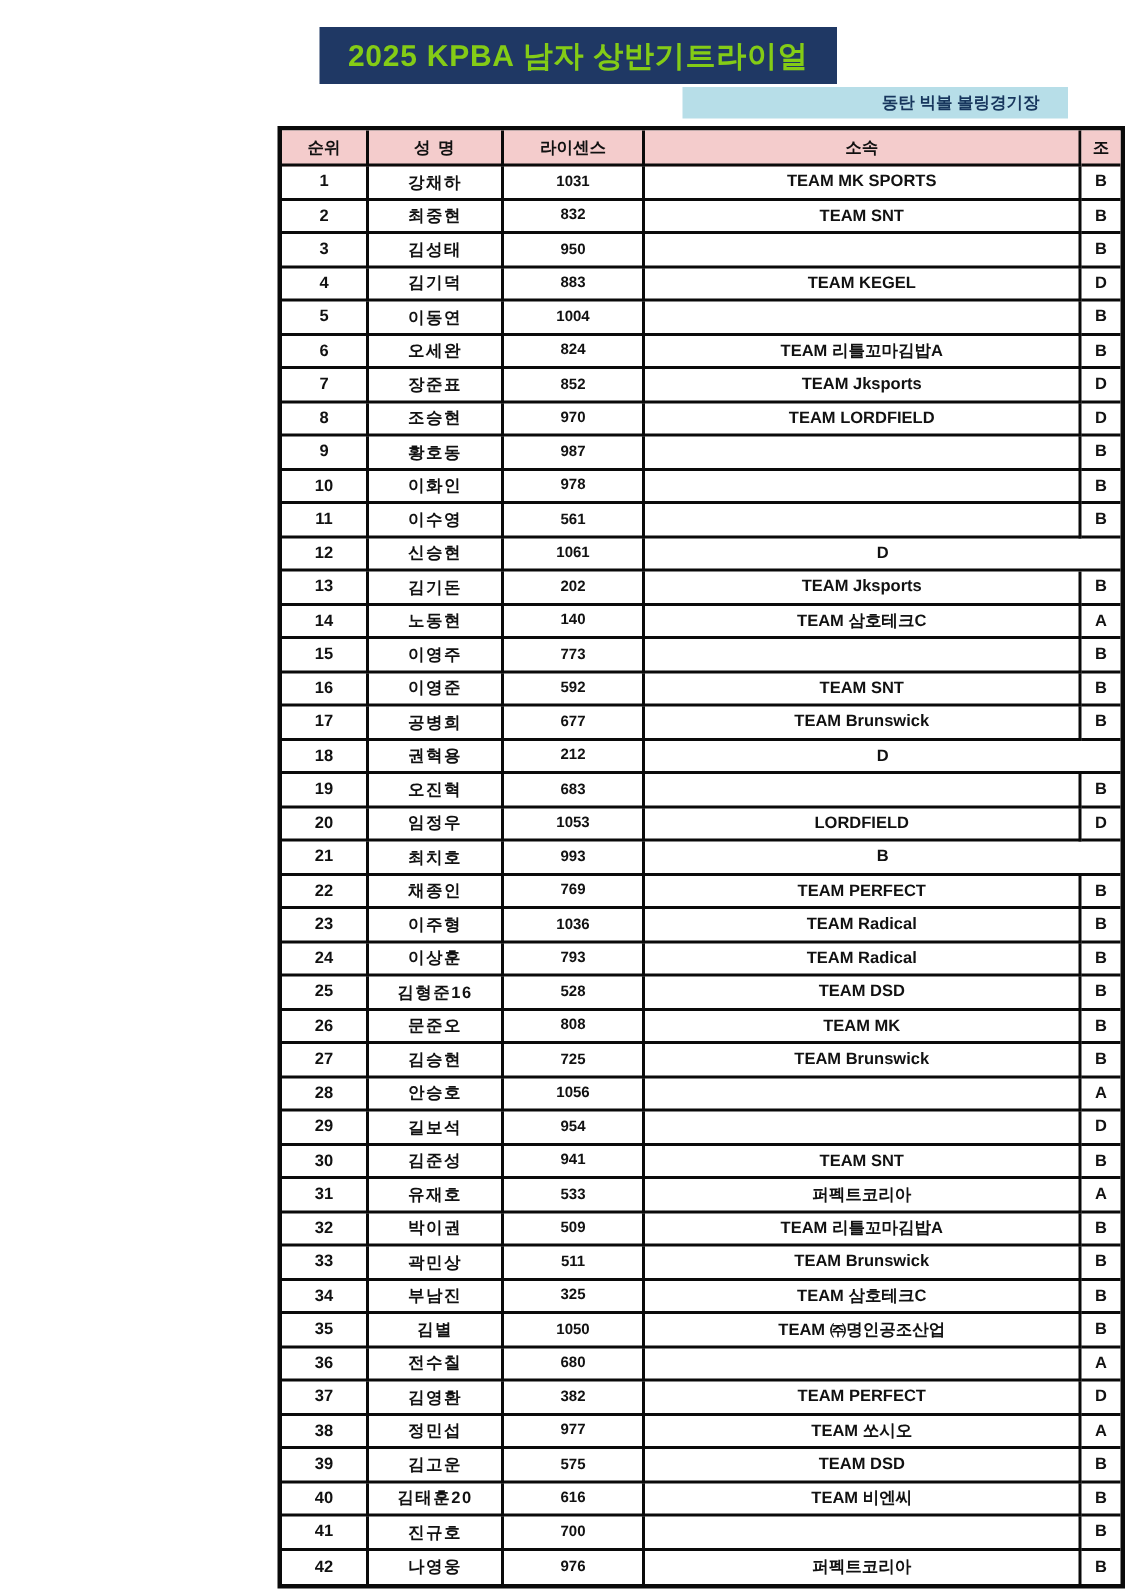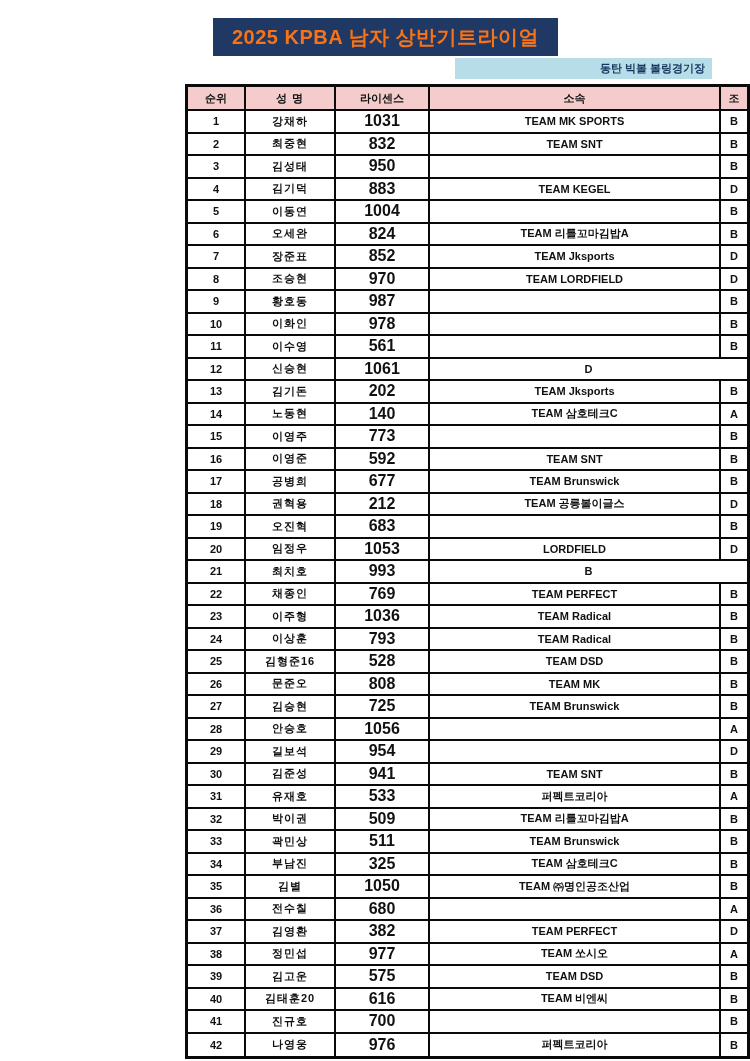--- a/index.html
+++ b/index.html
@@ -9,27 +9,27 @@
     font-family:"Liberation Sans","DejaVu Sans",sans-serif;
     position:relative;
     overflow:hidden;
   }
   .banner{
     position:absolute;left:213px;top:18px;width:345px;height:38px;
     background:#1F3864;
     display:flex;align-items:center;justify-content:center;
   }
   .banner .title{
-    color:#f97316;font-weight:700;font-size:20px;letter-spacing:.5px;white-space:nowrap;
+    color:#84cc16;font-weight:700;font-size:20px;letter-spacing:.5px;white-space:nowrap;
   }
   .venue-strip{
     position:absolute;left:455px;top:58px;width:257px;height:21px;
     background:#B7DEE8;
     display:flex;align-items:center;justify-content:flex-end;
-    box-sizing:border-box;padding-right:7px;
+    box-sizing:border-box;padding-right:19px;
   }
   .venue-strip .venue{
     color:#17365D;font-weight:700;font-size:11px;white-space:nowrap;
   }
   .tbl{
     position:absolute;left:185px;top:84px;width:565px;
     border:3px solid #0a0a0a;
     box-sizing:border-box;
     background:#ffffff;
   }
@@ -43,21 +43,21 @@
     border-bottom:2px solid #0a0a0a;
     display:flex;align-items:center;justify-content:center;
     font-weight:700;font-size:11px;color:#111111;
     overflow:hidden;white-space:nowrap;
   }
   .trow:last-child .tcell{border-bottom:none;}
   .tcell:last-child{border-right:none;}
   .head .tcell{background:#F4CCCC;font-size:11px;}
   .c-rank{width:58px;}
   .c-name{width:90px;letter-spacing:1px;}
-  .c-lic{width:94px;font-size:16px;}
+  .c-lic{width:94px;font-size:10px;}
   .c-team{width:291px;}
   .c-grp{flex:1;}
 </style>
 </head>
 <body>
 
 <div class="banner">
   <span class="title">2025 KPBA 남자 상반기트라이얼</span>
 </div>
 
@@ -206,21 +206,20 @@
     <div class="tcell c-name">공병희</div>
     <div class="tcell c-lic">677</div>
     <div class="tcell c-team">TEAM Brunswick</div>
     <div class="tcell c-grp">B</div>
   </div>
 
   <div class="trow">
     <div class="tcell c-rank">18</div>
     <div class="tcell c-name">권혁용</div>
     <div class="tcell c-lic">212</div>
-    <div class="tcell c-team">TEAM 공릉볼이글스</div>
     <div class="tcell c-grp">D</div>
   </div>
 
   <div class="trow">
     <div class="tcell c-rank">19</div>
     <div class="tcell c-name">오진혁</div>
     <div class="tcell c-lic">683</div>
     <div class="tcell c-team"></div>
     <div class="tcell c-grp">B</div>
   </div>

